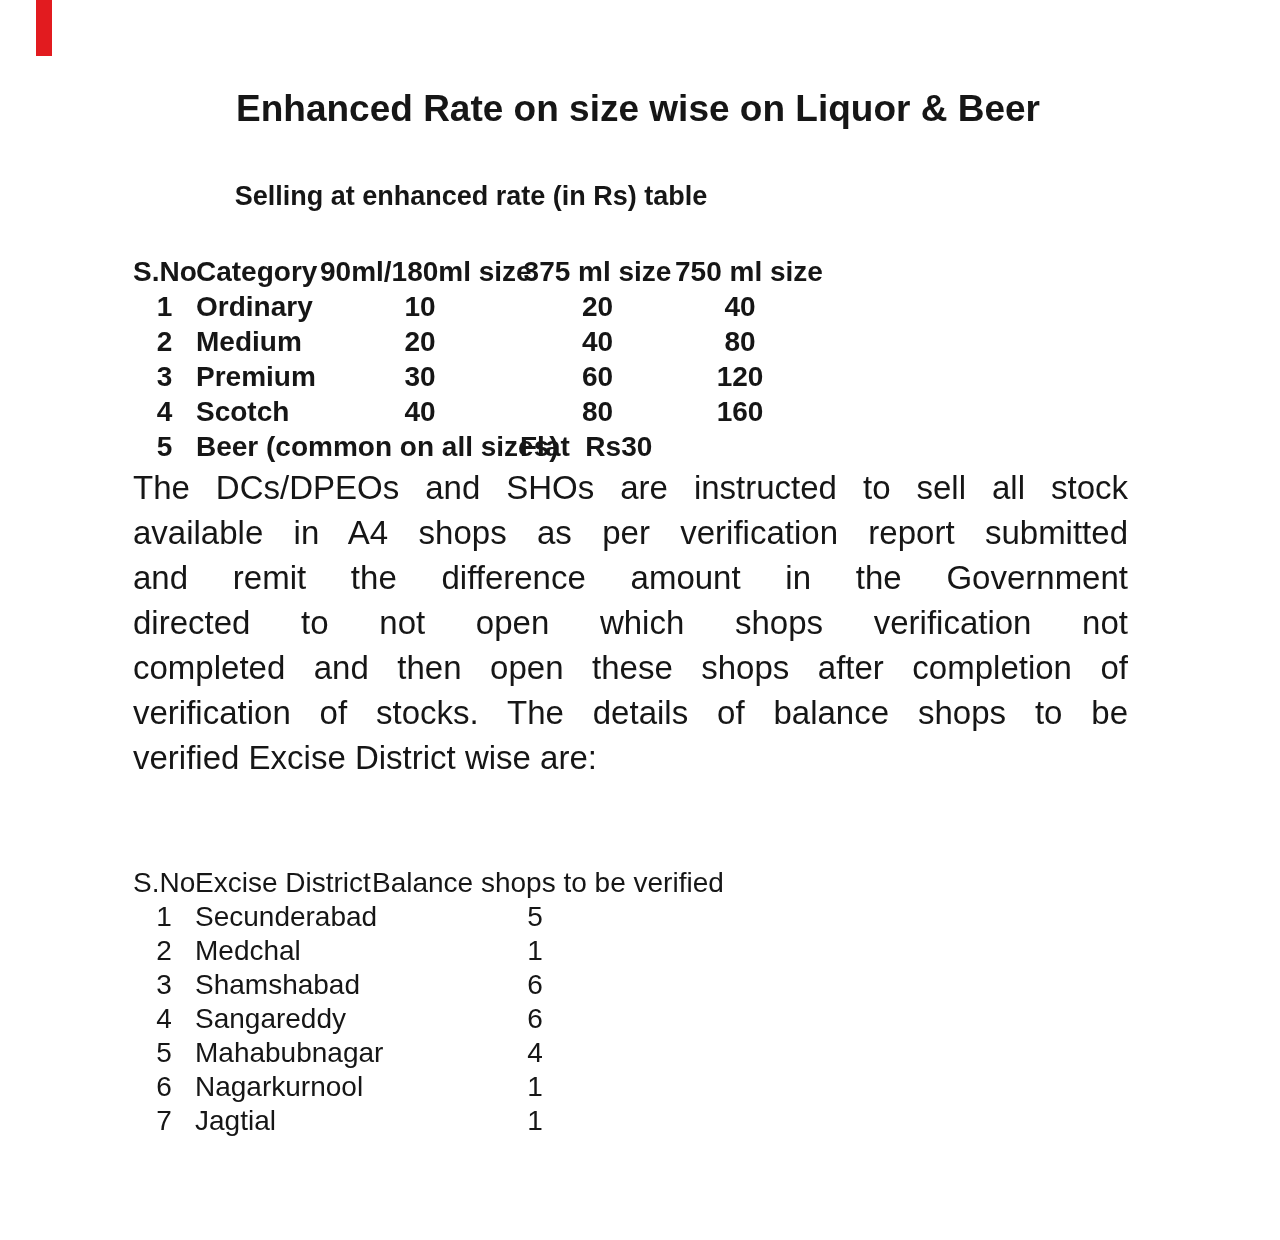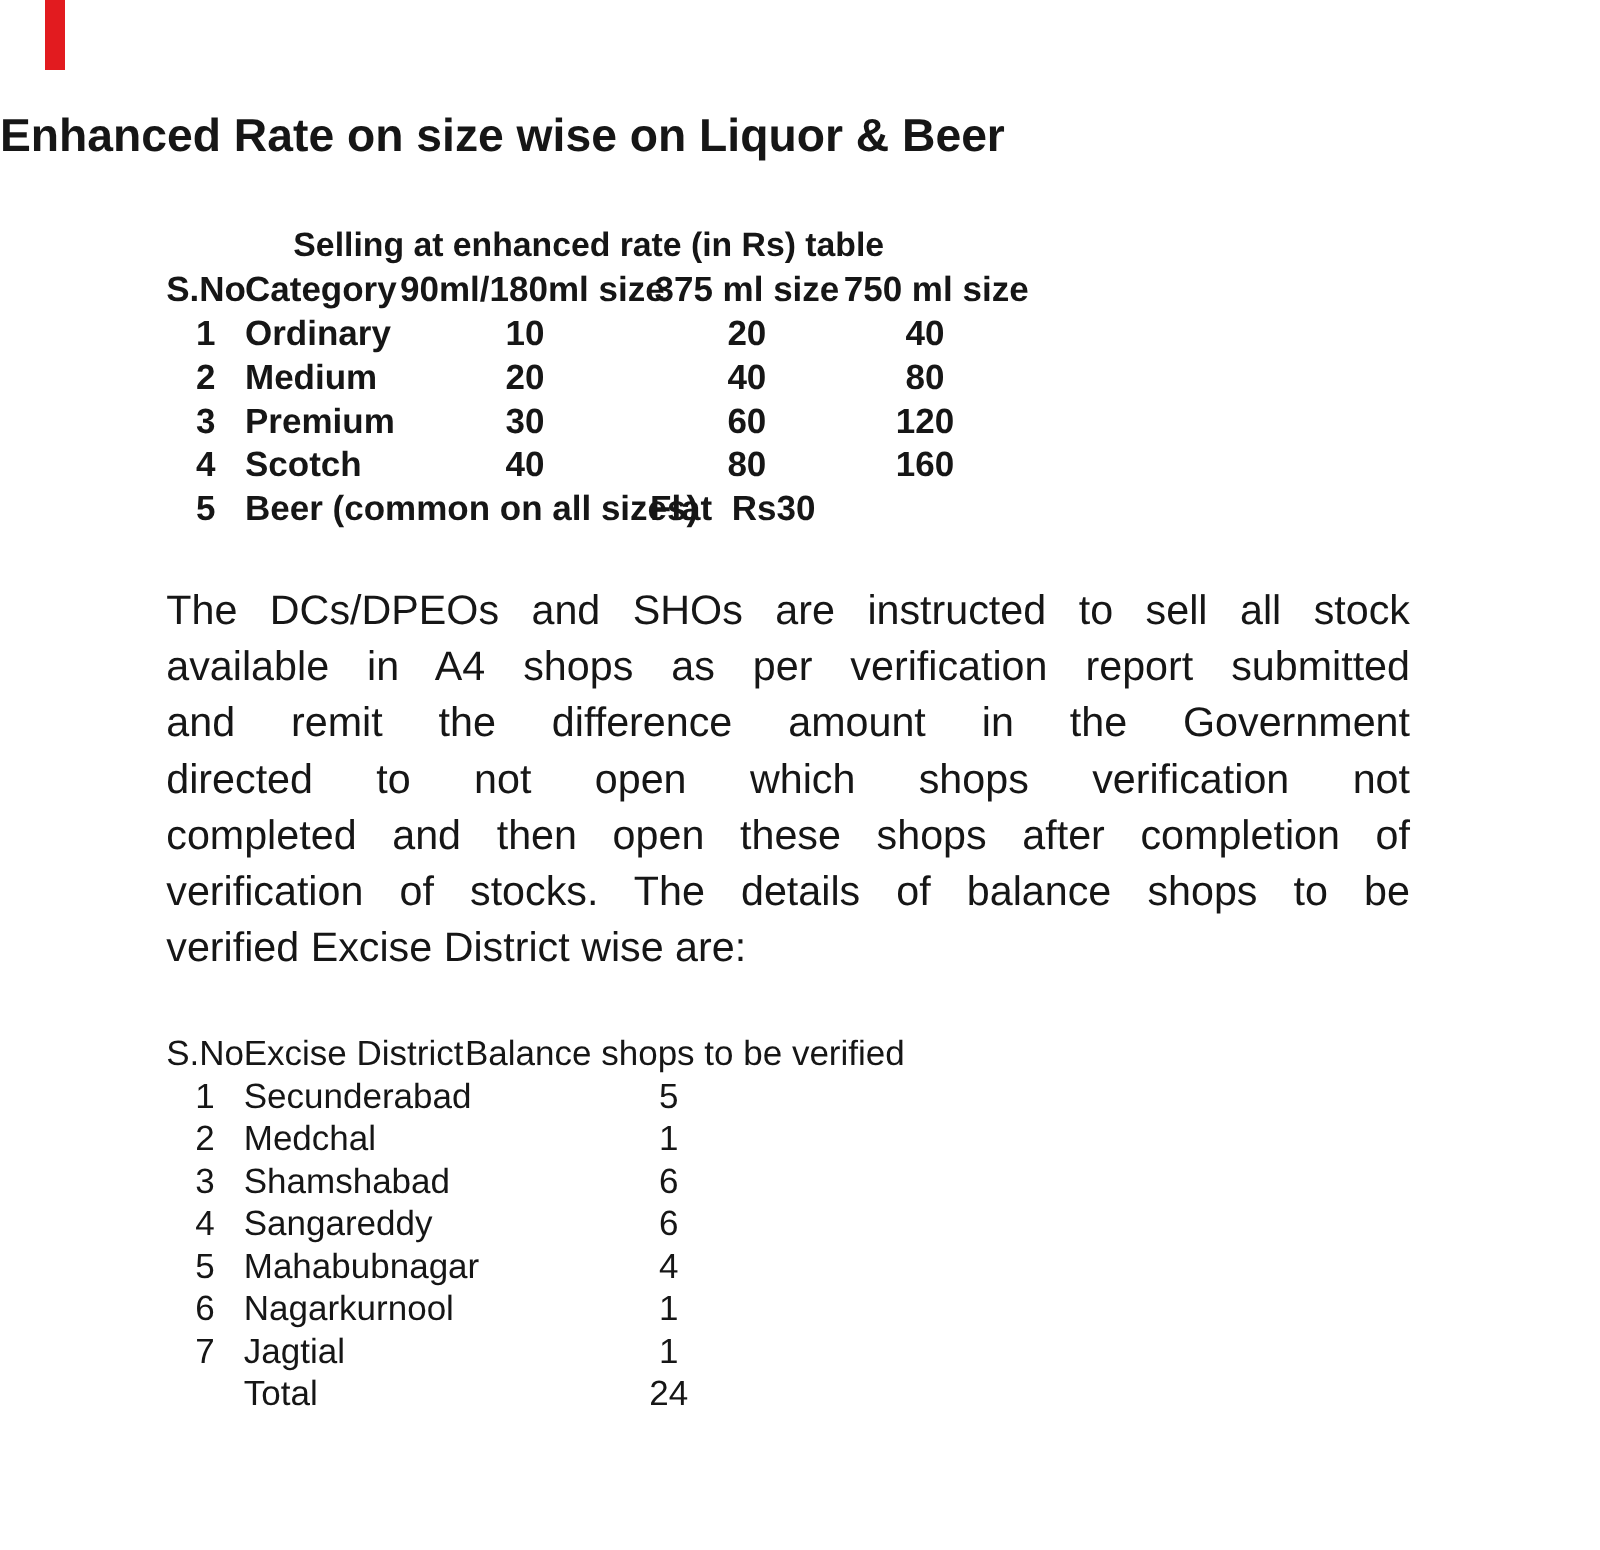--- a/index.html
+++ b/index.html
@@ -13,38 +13,39 @@
   }
 
   .red-mark {
     position: absolute;
     left: 36px; top: 0;
     width: 16px; height: 56px;
   }
 
   .doc-title {
     position: absolute;
-    top: 88px; left: 0;
+    top: 88px; left: 13px;
     width: 1250px;
+    text-align: center;
     font-size: 37px;
     font-weight: bold;
     white-space: nowrap;
   }
 
   .rate-caption {
     position: absolute;
     top: 181px; left: 133px;
     width: 676px;
     text-align: center;
     font-size: 27px;
     font-weight: bold;
     white-space: nowrap;
   }
 
-  table { border-collapse: collapse; table-layout: fixed; }
+  table { border-collapse: collapse; table-layout: fixed; margin-top: 40px; }
   td { padding: 0; vertical-align: middle; overflow: visible; }
 
   .rate-table {
     position: absolute;
     top: 215px; left: 133px;
     width: 672px;
     font-size: 28px;
     font-weight: bold;
   }
   .rate-table tr.hdr td { height: 34px; }
@@ -197,19 +198,14 @@
   <tr>
     <td class="c-sno">6</td>
     <td class="c-dist">Nagarkurnool</td>
     <td class="c-count">1</td>
   </tr>
   <tr>
     <td class="c-sno">7</td>
     <td class="c-dist">Jagtial</td>
     <td class="c-count">1</td>
   </tr>
-  <tr>
-    <td class="c-sno"></td>
-    <td class="c-dist">Total</td>
-    <td class="c-count">24</td>
-  </tr>
 </tbody>
   </table>
 
 </body></html>

